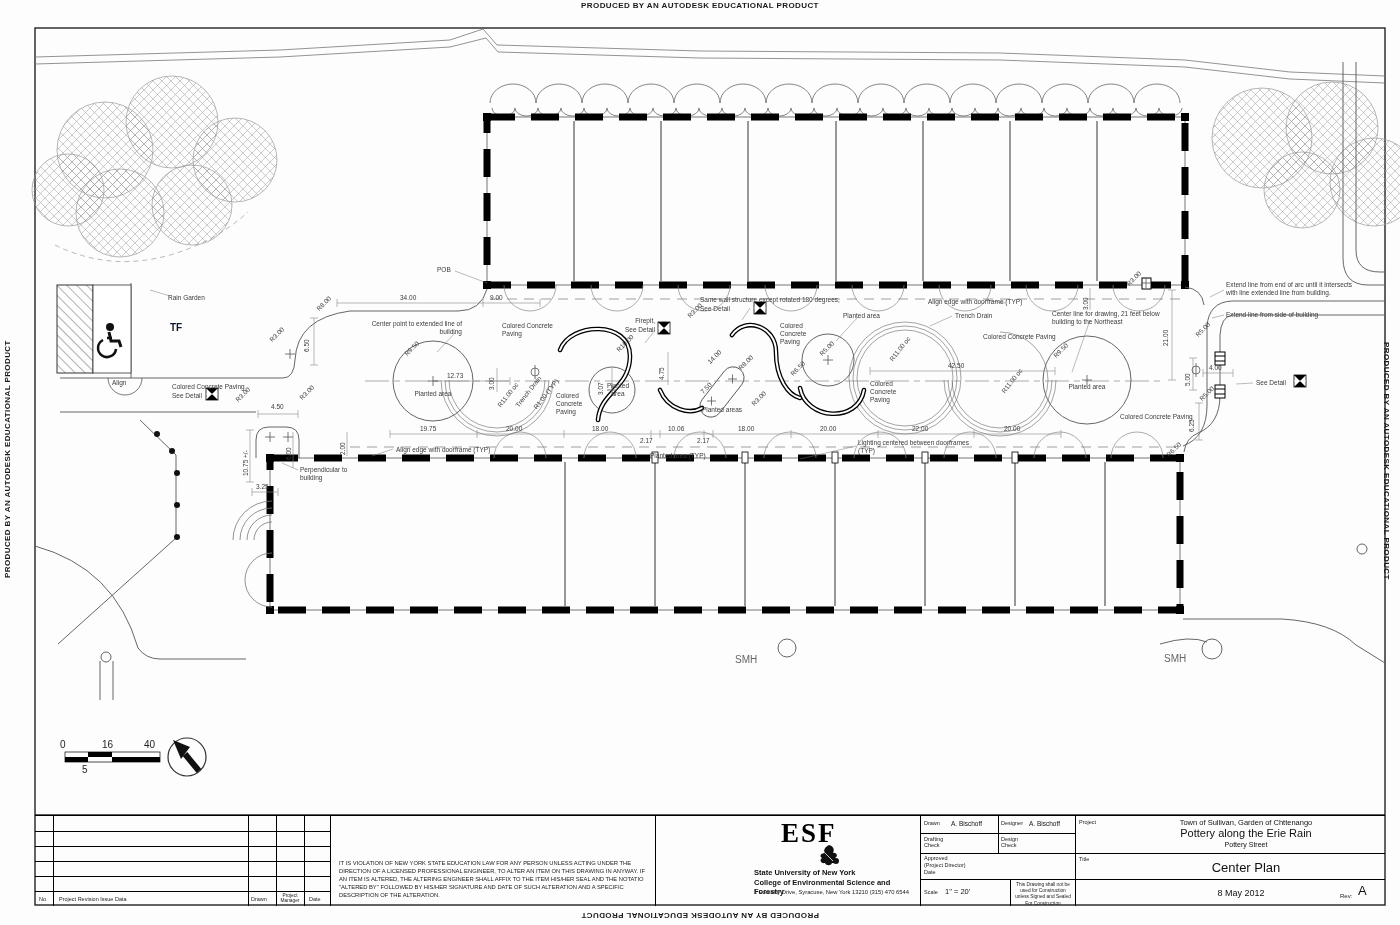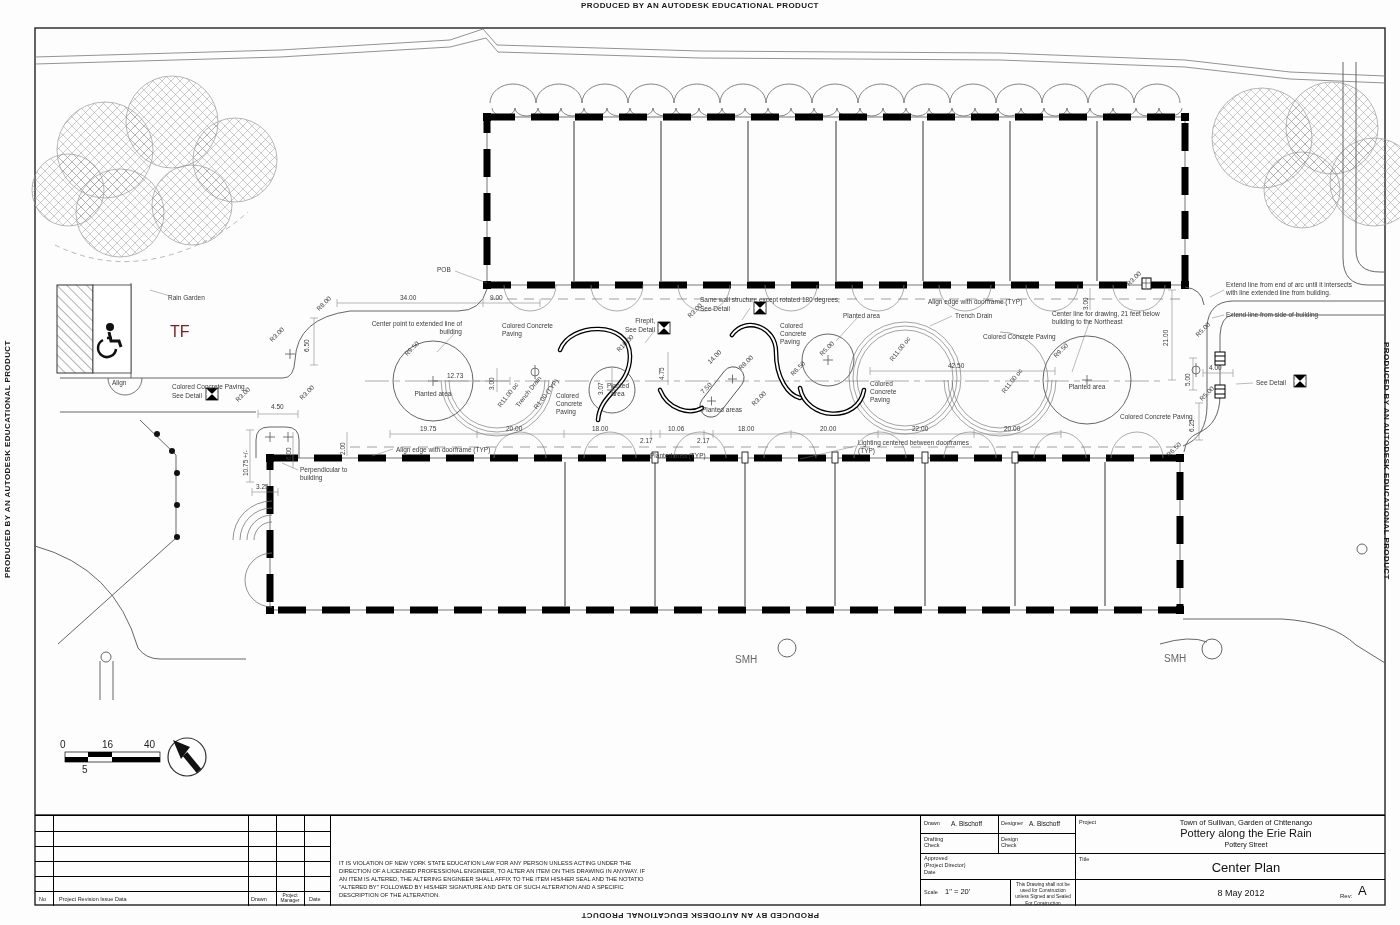--- a/index.html
+++ b/index.html
@@ -7,21 +7,21 @@
        font-family:"Liberation Sans",sans-serif;overflow:hidden;color:#3a3a3a;}
   svg{position:absolute;left:0;top:0;}
   .wm{position:absolute;font-size:8px;font-weight:bold;letter-spacing:.4px;color:#1a1a1a;white-space:nowrap;}
   .lb{position:absolute;font-size:6.5px;line-height:1.25;color:#3a3a3a;white-space:nowrap;}
   .w{white-space:normal;}
   .c{text-align:center;}
   .r{text-align:right;}
   .rot{transform-origin:0 0;transform:rotate(-90deg);}
   .d45{transform-origin:0 0;transform:rotate(-45deg);}
   .d50{transform-origin:0 0;transform:rotate(-52deg);}
-  .big{font-size:16px;color:#7f1d1d;}
+  .big{font-size:10px;color:#0f172a;font-weight:bold;}
   .smh{font-size:10px;color:#666;}
   .num{font-size:10px;color:#222;}
   .tb{position:absolute;left:35px;top:815px;width:1350px;height:90px;border-top:1.5px solid #000;}
   .tb *{position:absolute;box-sizing:border-box;}
   .sec{top:0;height:90px;border-left:0.8px solid #000;}
   .tl{font-size:5.5px;color:#222;}
   .tv{font-size:6.5px;color:#111;}
   .hline{left:0;right:0;border-top:0.8px solid #000;height:0;}
   .vline{top:0;bottom:0;border-left:0.8px solid #000;width:0;}
 </style>
@@ -454,20 +454,31 @@
     <div class="tl" style="left:24px;top:80px;">Project Revision Issue Data</div>
     <div class="tl" style="left:216px;top:80px;">Drawn</div>
     <div class="tl w c" style="left:242px;top:77px;width:26px;font-size:4.8px;">Project Manager</div>
     <div class="tl" style="left:274px;top:80px;">Date</div>
   </div>
 
   <div class="sec" style="left:295px;width:325px;">
     <div class="tl w" style="left:8px;top:43px;width:310px;font-size:5.8px;line-height:1.4;color:#222;">IT IS VIOLATION OF NEW YORK STATE EDUCATION LAW FOR ANY PERSON UNLESS ACTING UNDER THE DIRECTION OF A LICENSED PROFESSIONAL ENGINEER, TO ALTER AN ITEM ON THIS DRAWING IN ANYWAY.  IF AN ITEM IS ALTERED, THE ALTERING ENGINEER SHALL AFFIX TO THE ITEM HIS/HER SEAL AND THE NOTATIO "ALTERED BY" FOLLOWED BY HIS/HER SIGNATURE AND DATE OF SUCH ALTERATION AND A SPECIFIC DESCRIPTION OF THE ALTERATION.</div>
   </div>
 
+  <div class="sec" style="left:620px;width:265px;">
+    <div style="left:125px;top:2px;font-family:'Liberation Serif',serif;font-weight:bold;font-size:27px;letter-spacing:2px;color:#000;">ESF</div>
+    <svg style="left:160px;top:28px;" width="26" height="22" viewBox="0 0 26 22">
+      <path d="M13,1 C9,3 7,6 9,9 C5,9 3,12 6,14 C3,16 5,20 9,19 C10,22 15,22 16,19 C20,20 22,16 19,14 C23,12 20,8 17,9 C19,5 17,2 13,1 Z" fill="#111"></path>
+      <circle cx="20" cy="17" r="3" fill="#111"></circle>
+      <line x1="9" y1="9" x2="17" y2="17" stroke="#fff" stroke-width="0.8"></line>
+    </svg>
+    <div class="tv" style="left:98px;top:52px;font-weight:bold;font-size:7.5px;">State University of New York</div>
+    <div class="tv" style="left:98px;top:62px;font-weight:bold;font-size:7.5px;">College of Environmental Science and Forestry</div>
+    <div class="tl" style="left:98px;top:73px;font-size:5.8px;">1 Forestry Drive, Syracuse, New York  13210 (315) 470 6544</div>
+  </div>
 
   <div class="sec" style="left:885px;width:155px;">
     <div class="hline" style="top:17px;"></div>
       <div class="hline" style="top:37px;"></div>
       <div class="hline" style="top:63px;"></div>
     <div class="vline" style="left:77px;bottom:53px;"></div>
     <div class="tl" style="left:3px;top:4px;">Drawn</div>
     <div class="tv" style="left:30px;top:4px;">A. Bischoff</div>
     <div class="tl" style="left:80px;top:4px;">Designer</div>
     <div class="tv" style="left:108px;top:4px;">A. Bischoff</div>

